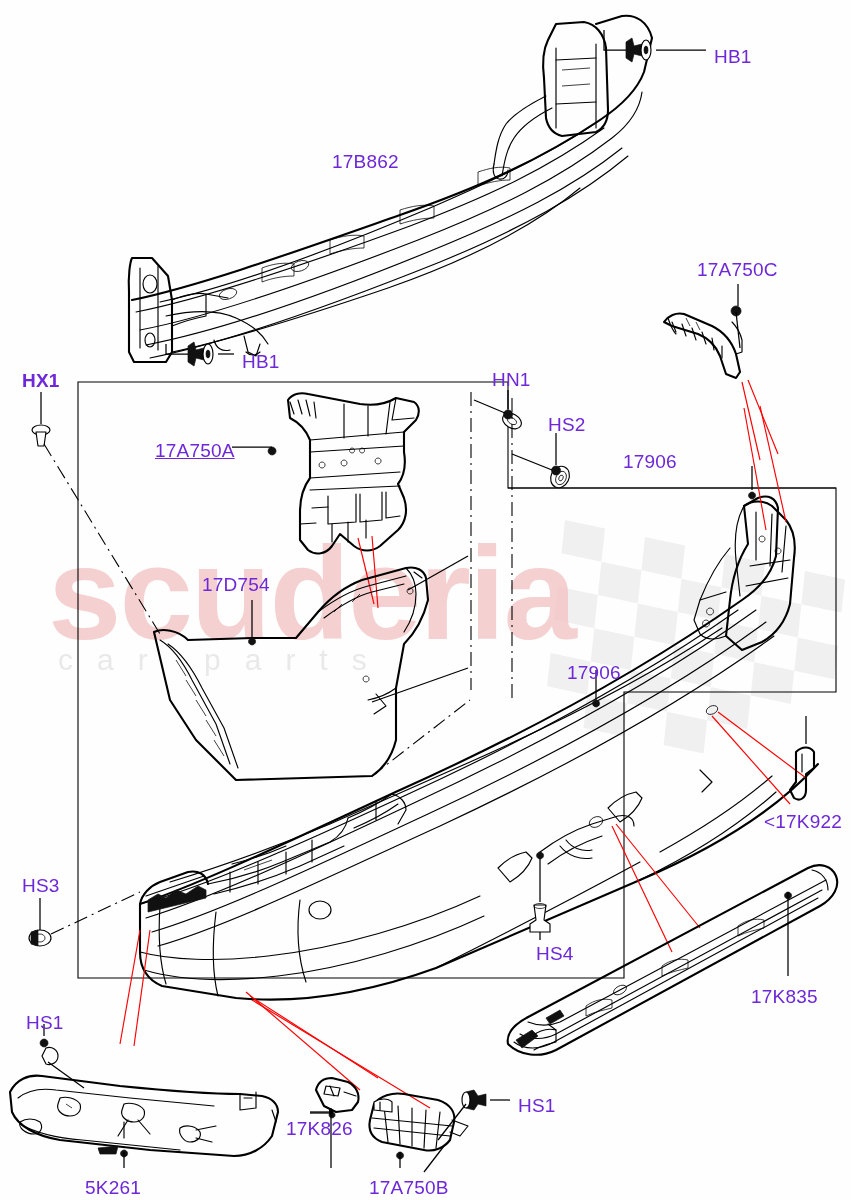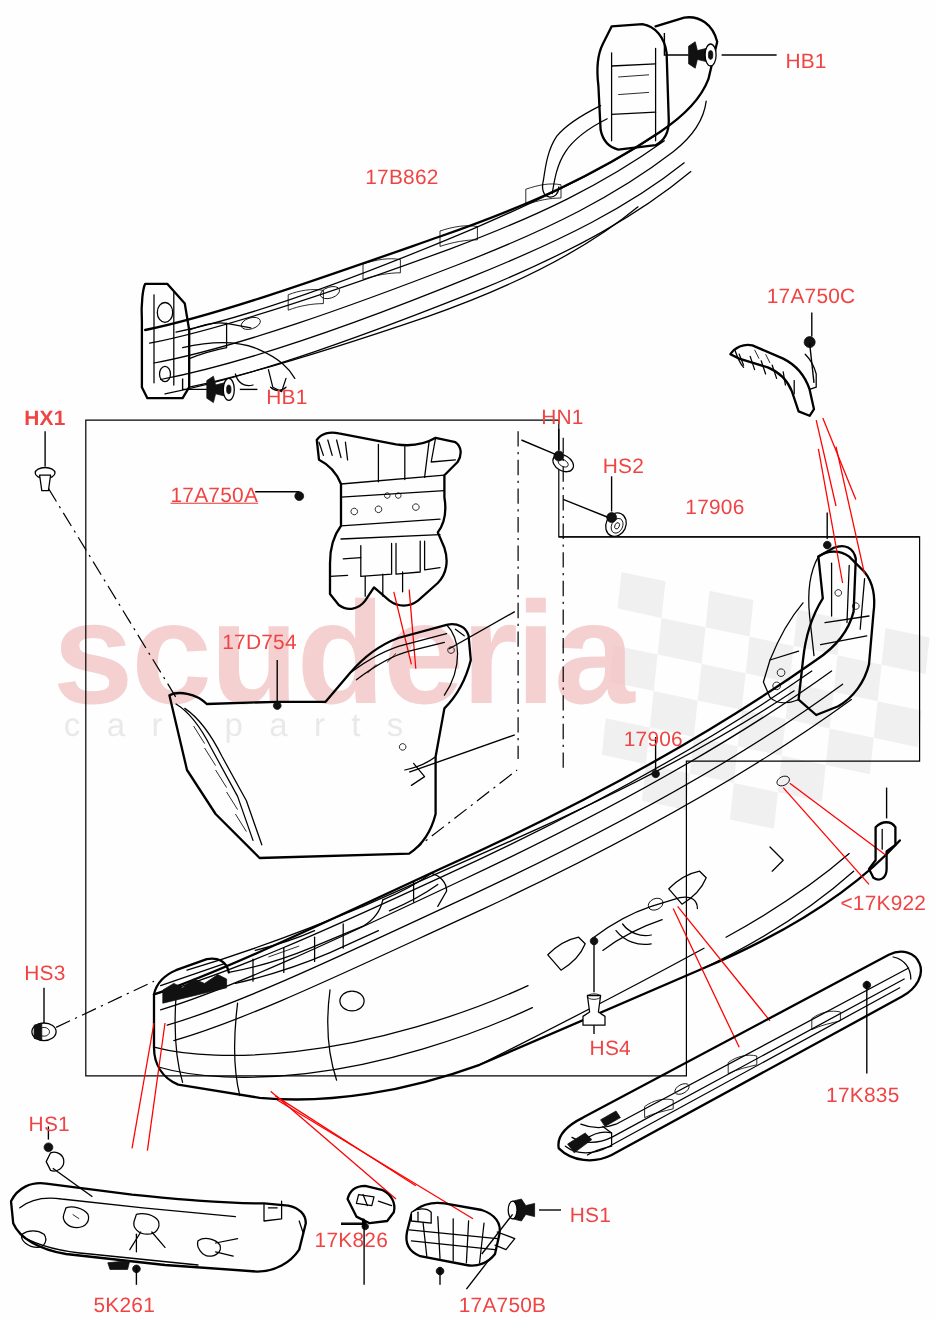--- a/index.html
+++ b/index.html
@@ -1,21 +1,21 @@
 <!DOCTYPE html>
 <html><head>
 <meta charset="utf-8">
 <style>
   html,body{margin:0;padding:0;background:#ffffff;}
   body{font-family:"Liberation Sans",sans-serif;}
   #stage{position:relative;width:851px;height:1200px;background:#fefefe;overflow:hidden;}
   #stage svg{position:absolute;left:0;top:0;}
   .lbl{
     position:absolute;
-    color:#ef4444;
+    color:#6d28d9;
     font-family:"Liberation Sans",sans-serif;
     font-size:19px;
     font-weight:400;
     white-space:nowrap;
     letter-spacing:0.2px;
     line-height:1;
   }
   .wm-layer{position:absolute;left:0;top:0;width:851px;height:1105px;pointer-events:none;}
   .wm-text{
     position:absolute;
@@ -509,15 +509,15 @@
   <div class="lbl" style="left:202px;top:575px;">17D754</div>
   <div class="lbl" style="left:567px;top:663px;">17906</div>
   <div class="lbl" style="left:764px;top:812px;">&lt;17K922</div>
   <div class="lbl" style="left:22px;top:876px;">HS3</div>
   <div class="lbl" style="left:536px;top:944px;">HS4</div>
   <div class="lbl" style="left:751px;top:987px;">17K835</div>
   <div class="lbl" style="left:26px;top:1013px;">HS1</div>
   <div class="lbl" style="left:518px;top:1096px;">HS1</div>
   <div class="lbl" style="left:286px;top:1119px;">17K826</div>
   <div class="lbl" style="left:85px;top:1178px;">5K261</div>
-  <div class="lbl" style="left:369px;top:1178px;margin-left:48px;">17A750B</div>
+  <div class="lbl" style="left:369px;top:1178px;">17A750B</div>
 
 </div>
 
 </body></html>

